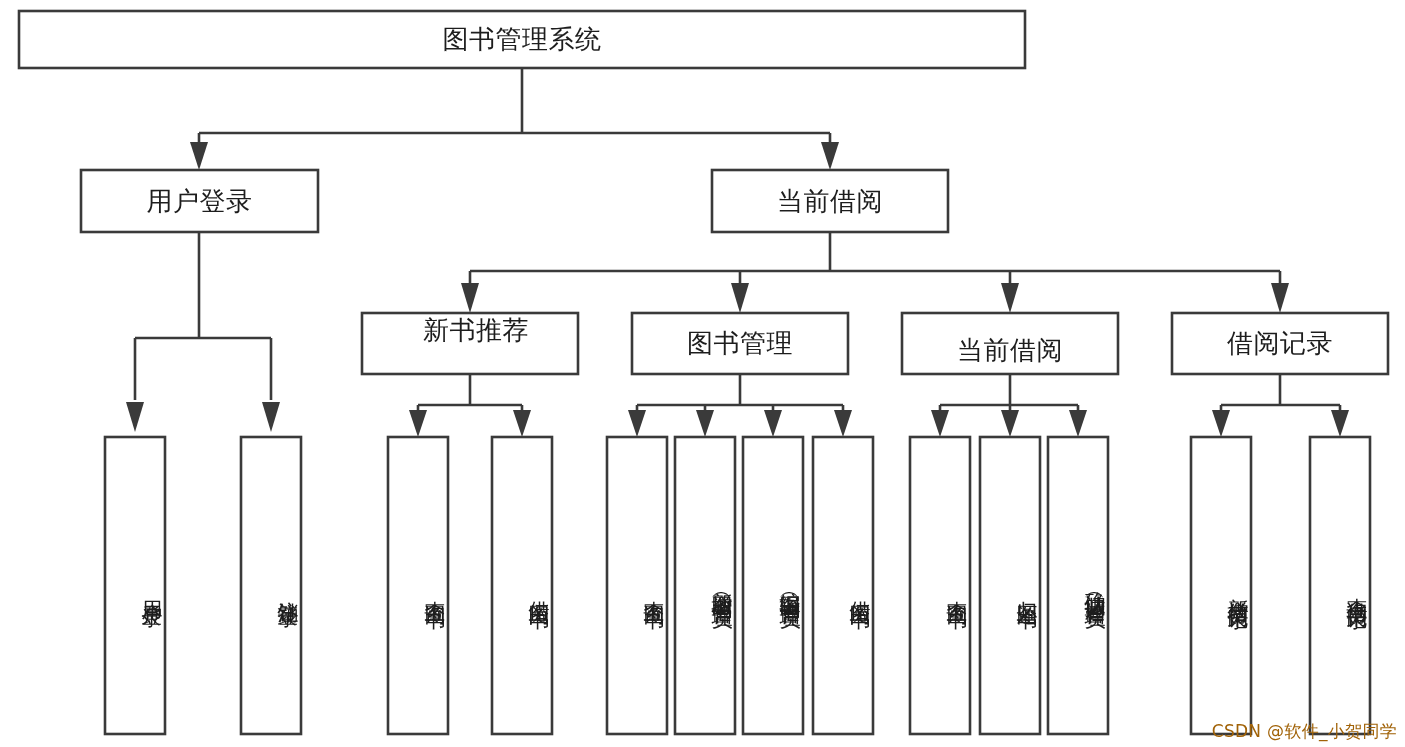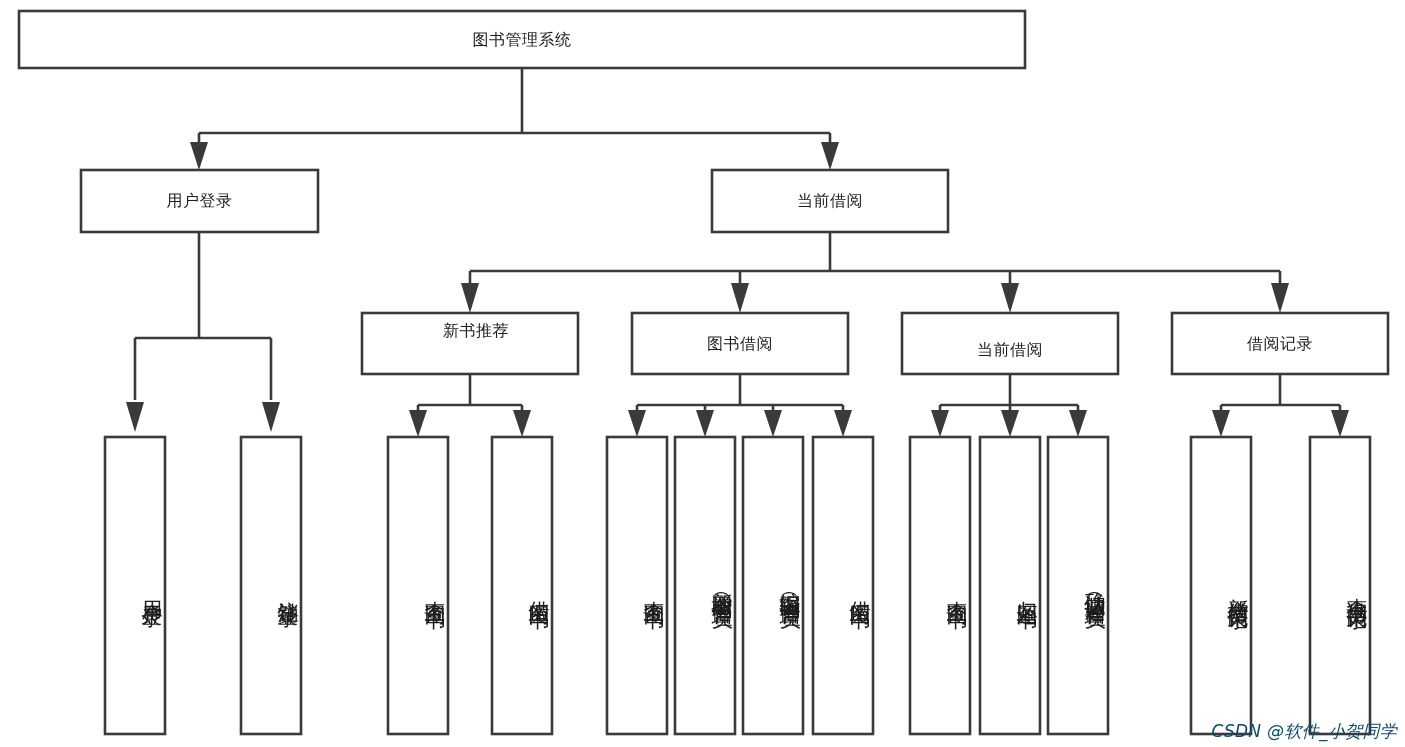--- a/index.html
+++ b/index.html
@@ -45,46 +45,45 @@
     position: absolute;
     display: flex;
     align-items: center;
     justify-content: center;
     color: #1d1d1d;
     font-family: "DejaVu Sans", "Liberation Sans", sans-serif;
     pointer-events: none;
     box-sizing: border-box;
   }
   .node-label.horizontal {
-    font-size: 16px;
+    font-size: 26px;
     letter-spacing: 0.5px;
     line-height: 1.1;
     white-space: nowrap;
   }
   .node-label.vertical {
     writing-mode: vertical-rl;
     text-orientation: upright;
     font-size: 21px;
     line-height: 1.32;
     letter-spacing: 2.5px;
     text-align: center;
     align-items: flex-start;
     justify-content: center;
     padding-top: 6px;
   }
   .watermark {
     position: absolute;
     right: 8px;
     bottom: 4px;
     font-size: 17px;
-    color: #0c4a6e;
+    color: #a16207;
     font-family: "DejaVu Sans", "Liberation Sans", sans-serif;
     white-space: nowrap;
     letter-spacing: 0.3px;
-    font-style: italic;
   }
 </style>
 </head>
 <body>
 
 <div id="diagram-root">
 
   <svg class="diagram" viewBox="0 0 1405 747">
 
     <g>
@@ -192,21 +191,21 @@
     <rect class="node-box" x="1191" y="437" width="60" height="297"></rect>
     <rect class="node-box" x="1310" y="437" width="60" height="297"></rect>
   </svg>
 
   <div class="node-label horizontal" style="left:19px; top:11px; width:1006px; height:57px;">图书管理系统</div>
 
   <div class="node-label horizontal" style="left:81px; top:170px; width:237px; height:62px;">用户登录</div>
   <div class="node-label horizontal" style="left:712px; top:170px; width:236px; height:62px;">当前借阅</div>
 
   <div class="node-label horizontal" style="left:362px; top:302px; width:228px; height:61px;font-family:Liberation Mono, monospace;">新书推荐</div>
-  <div class="node-label horizontal" style="left:632px; top:313px; width:216px; height:61px;">图书借阅</div>
+  <div class="node-label horizontal" style="left:632px; top:313px; width:216px; height:61px;">图书管理</div>
   <div class="node-label horizontal" style="left:902px; top:313px; width:216px; height:74px;">当前借阅</div>
   <div class="node-label horizontal" style="left:1172px; top:313px; width:216px; height:61px;border-radius:14px;">借阅记录</div>
 
   <div class="node-label vertical" style="left:105px; top:437px; width:60px; height:297px;">用户登录</div>
   <div class="node-label vertical" style="left:241px; top:437px; width:60px; height:297px;">注销登录</div>
 
   <div class="node-label vertical" style="left:388px; top:437px; width:60px; height:297px;">查询图书</div>
   <div class="node-label vertical" style="left:492px; top:437px; width:60px; height:297px;">借阅图书</div>
 
   <div class="node-label vertical" style="left:607px; top:437px; width:60px; height:297px;">查询图书</div>

